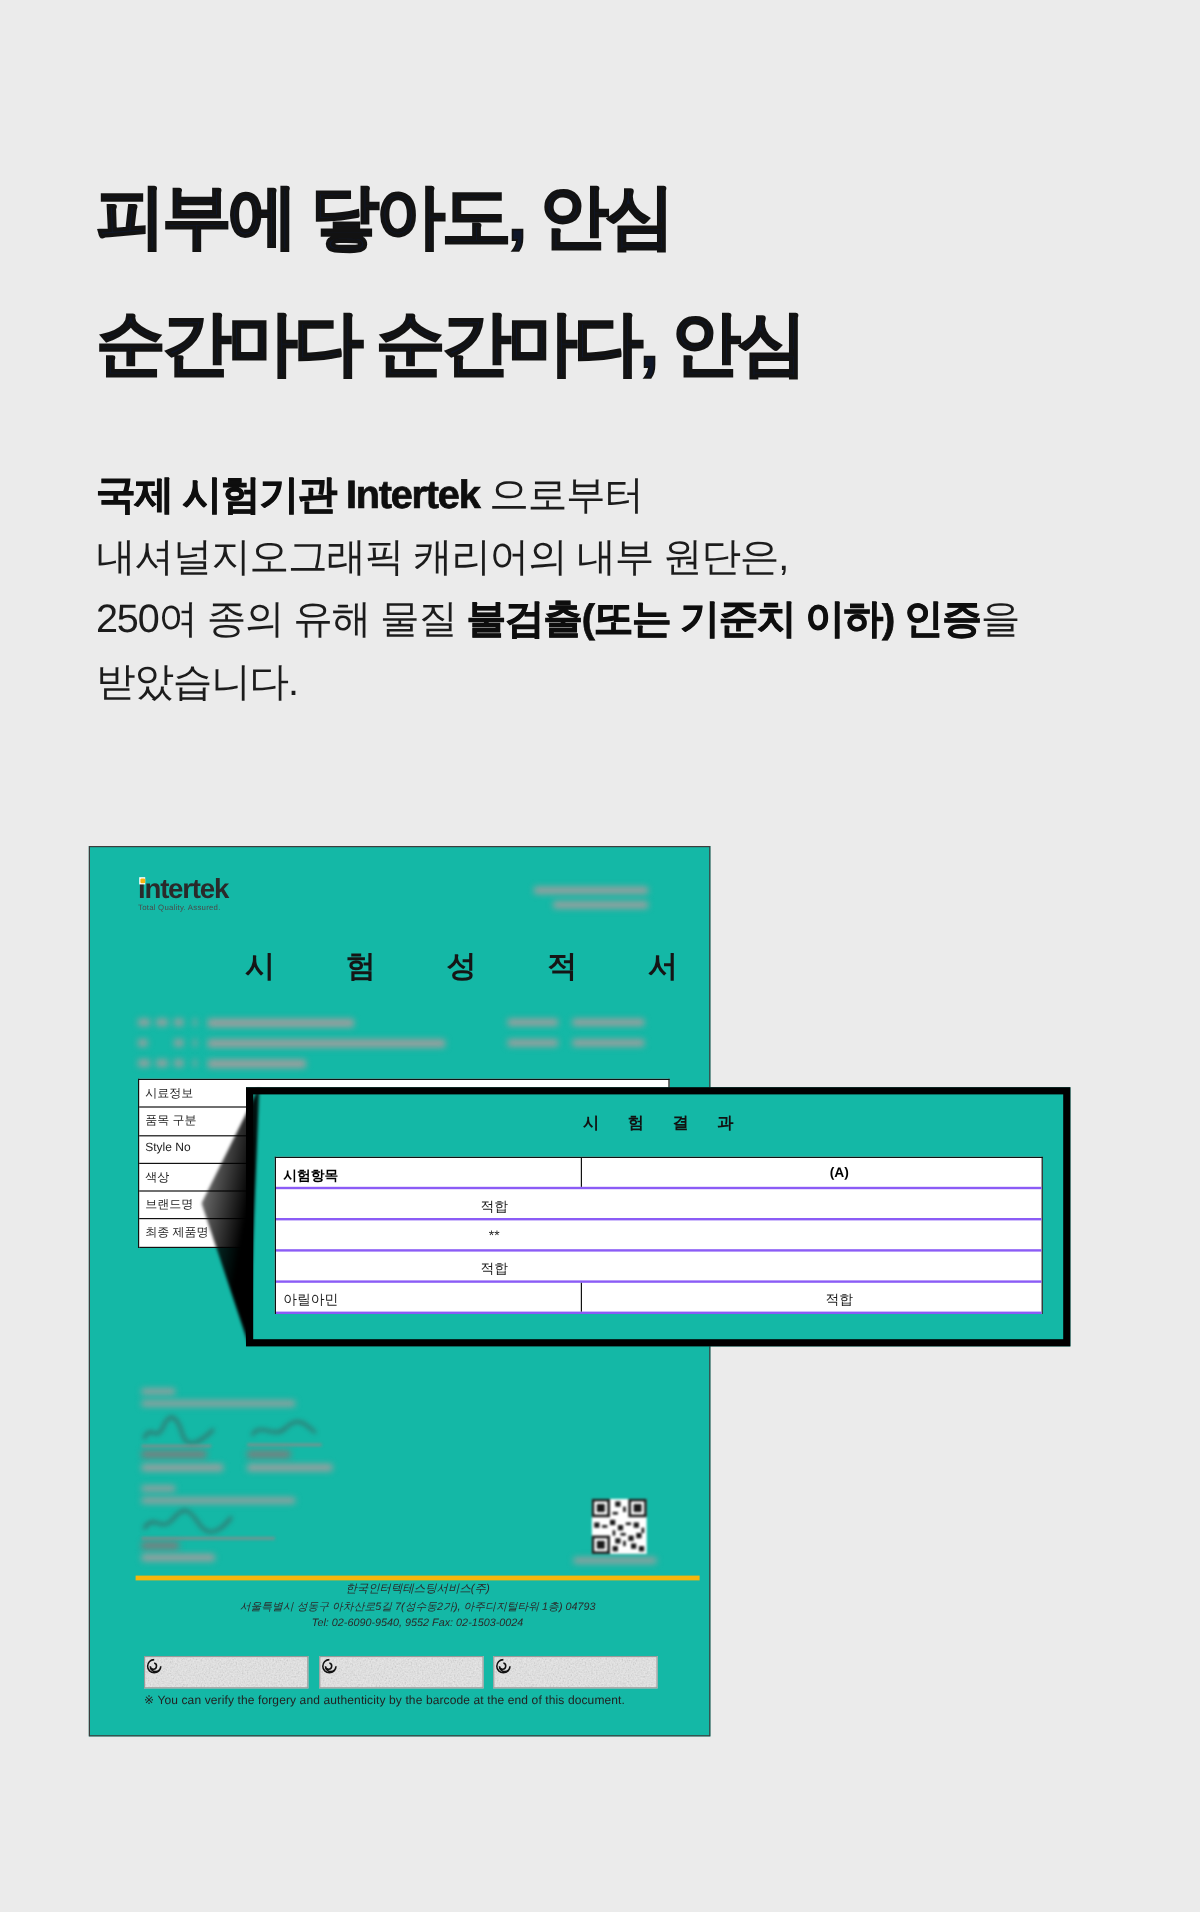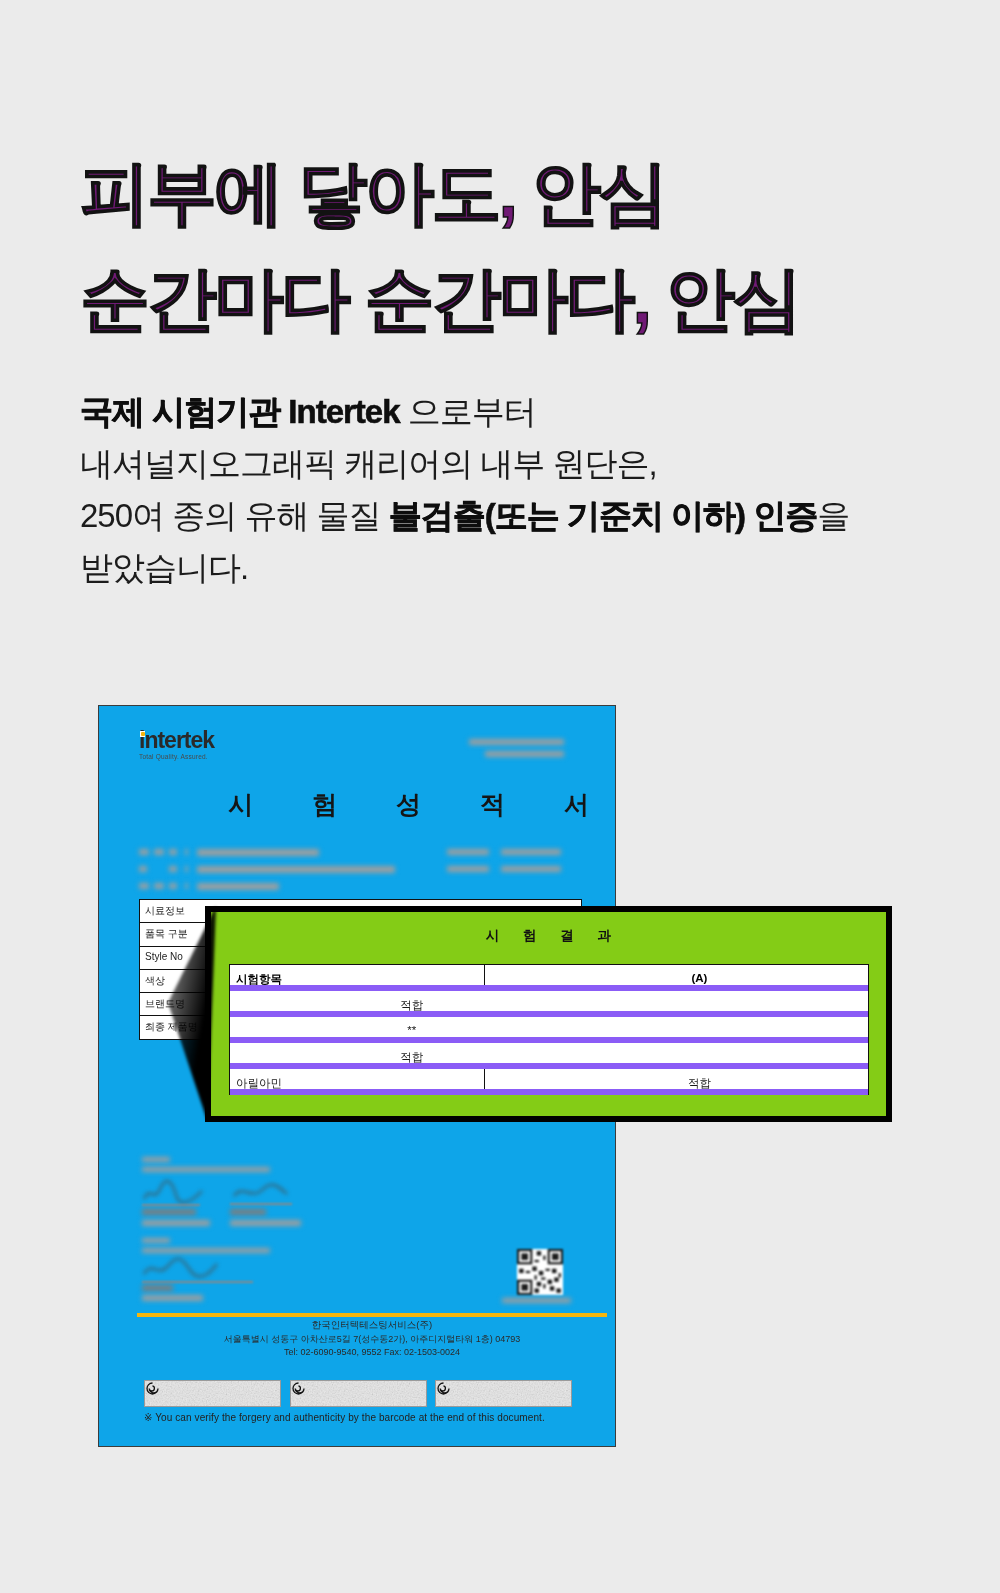--- a/index.html
+++ b/index.html
@@ -6,37 +6,37 @@
   .stage{
     position:relative;width:1000px;height:1593px;margin:0 auto;
     background:#ebebeb;overflow:hidden;
     font-family:"Liberation Sans","DejaVu Sans",sans-serif;
     color:#111;
   }
   .abs{position:absolute;}
 
   
   .hero-title{
-    left:80px;top:140px;
-    font-size:70px;font-weight:bold;letter-spacing:-3px;
-    line-height:106px;color:#701a75;
+    left:80px;top:128px;
+    font-size:58px;font-weight:bold;letter-spacing:-3px;
+    line-height:106px;color:#0f172a;
     -webkit-text-stroke:1.5px #121212;
     white-space:nowrap;
   }
   .hero-desc{
     left:80px;top:386px;
     font-size:33px;line-height:52px;color:#1c1c1c;letter-spacing:-1px;
     white-space:nowrap;
   }
   .hero-desc b{font-weight:bold;color:#0e0e0e;-webkit-text-stroke:0.6px #0e0e0e;}
 
   
   .cert{
-    left:98px;top:705px;width:516px;height:740px;
-    background:#0ea5e9;border:1px solid #3c3c3c;z-index:1;
+    left:74px;top:705px;width:516px;height:740px;
+    background:#14b8a6;border:1px solid #3c3c3c;z-index:1;
   }
   .cert .logo{left:40px;top:22px;}
   .cert .brand{font-size:23px;font-weight:bold;letter-spacing:-1px;color:#2a2a2a;line-height:24px;}
   .cert .i-dot-cover{left:1px;top:3px;width:5px;height:6px;background:#fff;}
   .cert .i-dot{left:1.5px;top:3.5px;width:4.5px;height:4.5px;background:#f6b40e;border-radius:1px;}
   .cert .tagline{font-size:6.5px;color:#4a4a4a;margin-top:1px;letter-spacing:0.2px;}
   .doc-title{
     left:0;right:0;top:82px;text-align:right;
     font-size:25px;font-weight:bold;letter-spacing:26px;text-indent:26px;
     color:#151515;white-space:nowrap;
@@ -61,40 +61,40 @@
   .wedge-blur{left:168px;top:906px;width:48px;height:215px;z-index:5;filter:blur(1.5px);}
   .wedge{
     width:100%;height:100%;
     background:linear-gradient(100deg,rgba(0,0,0,.4),#000 65%);
     clip-path:polygon(100% 0,0 45%,82% 100%);
   }
 
   
   .panel{
     left:205px;top:906px;width:687px;height:216px;z-index:4;
-    background:#84cc16;border:6px solid #000;box-sizing:border-box;
+    background:#14b8a6;border:6px solid #000;box-sizing:border-box;
   }
   .panel-title{
     left:0;right:0;top:15px;text-align:center;
     font-size:13.5px;font-weight:bold;letter-spacing:10px;text-indent:10px;
     color:#111;white-space:nowrap;
   }
   .result-table{
     left:18px;top:52px;width:638px;
     border:1px solid #111;border-bottom:none;background:#fff;
   }
-  .r-row{display:flex;height:26px;border-bottom:6px solid #8b5cf6;box-sizing:border-box;gap:46px;}
+  .r-row{display:flex;height:26px;border-bottom:2px solid #8b5cf6;box-sizing:border-box;gap:46px;}
   .r-item{width:43%;border-right:1px solid #111;box-sizing:border-box;
     font-size:11.5px;color:#1a1a1a;padding:7px 0 0 6px;}
   .r-res{width:57%;text-align:center;font-size:11.5px;color:#1a1a1a;padding-top:7px;}
   .r-row.head .r-item,.r-row.head .r-res{font-weight:bold;color:#000;}
 
   
   .yellow-rule{left:38px;top:607px;width:470px;height:3.5px;background:#f6b60c;}
-  .cert-footer{left:38px;top:612px;width:470px;text-align:center;color:#2a2a2a;}
+  .cert-footer{left:38px;top:612px;width:470px;text-align:center;color:#2a2a2a;font-style:italic;}
   .cf-company{font-size:9.5px;line-height:14px;}
   .cf-address{font-size:9px;line-height:14px;}
   .cf-contact{font-size:9px;line-height:13px;}
 
   .noise-strip{position:absolute;top:674px;width:137px;height:27px;border:1px solid #9a9a9a;
     background:#e9e9e9;box-sizing:border-box;overflow:hidden;}
   .noise-strip svg.noise{position:absolute;left:0;top:0;}
   .swirl{position:absolute;left:1px;top:1px;z-index:2;}
   .verify-note{left:45px;top:706px;font-size:10px;color:#222;letter-spacing:0.1px;white-space:nowrap;}
 

